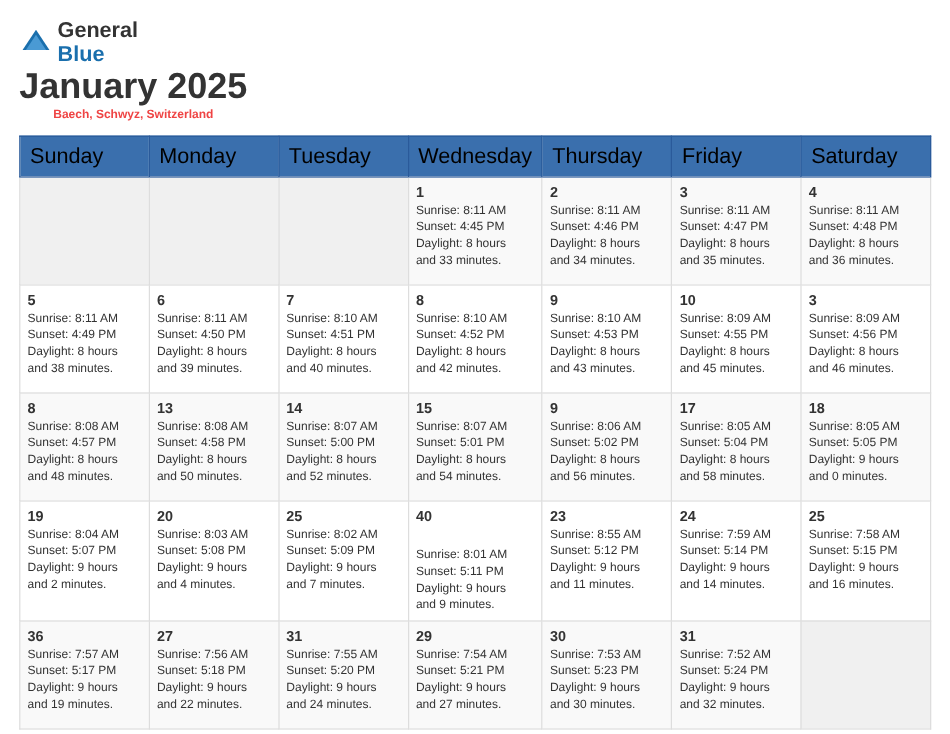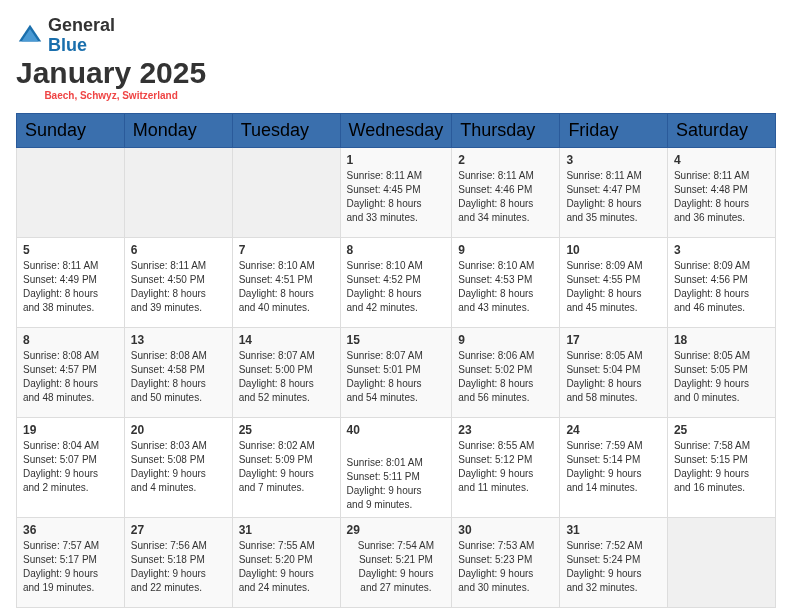--- a/index.html
+++ b/index.html
@@ -327,21 +327,21 @@
         </td>
         <td>
           <span class="day-num">31</span>
           <div class="day-info" style="white-space: pre-line;">Sunrise: 7:55 AM
 Sunset: 5:20 PM
 Daylight: 9 hours
 and 24 minutes.</div>
         </td>
         <td>
           <span class="day-num">29</span>
-          <div class="day-info" style="white-space: pre-line; text-align: center;">Sunrise: 7:54 AM
+          <div class="day-info" style="white-space: pre-line;">Sunrise: 7:54 AM
 Sunset: 5:21 PM
 Daylight: 9 hours
 and 27 minutes.</div>
         </td>
         <td>
           <span class="day-num">30</span>
           <div class="day-info" style="white-space: pre-line;">Sunrise: 7:53 AM
 Sunset: 5:23 PM
 Daylight: 9 hours
 and 30 minutes.</div>

